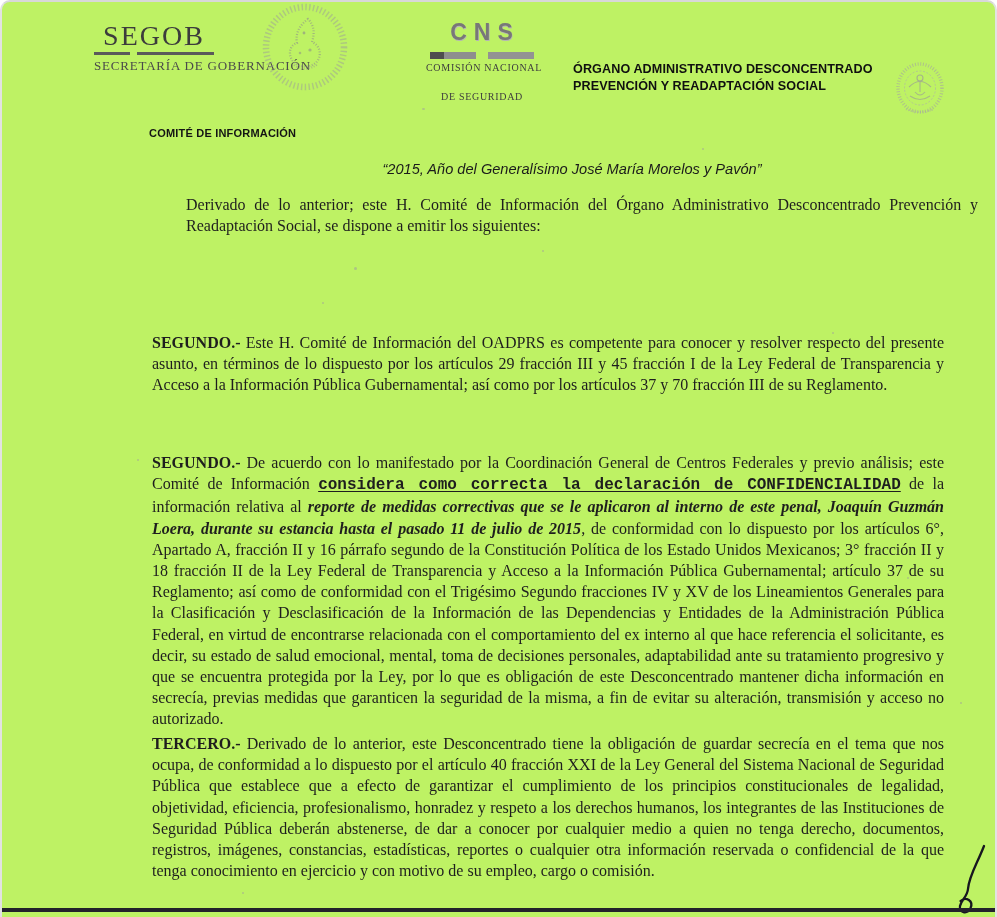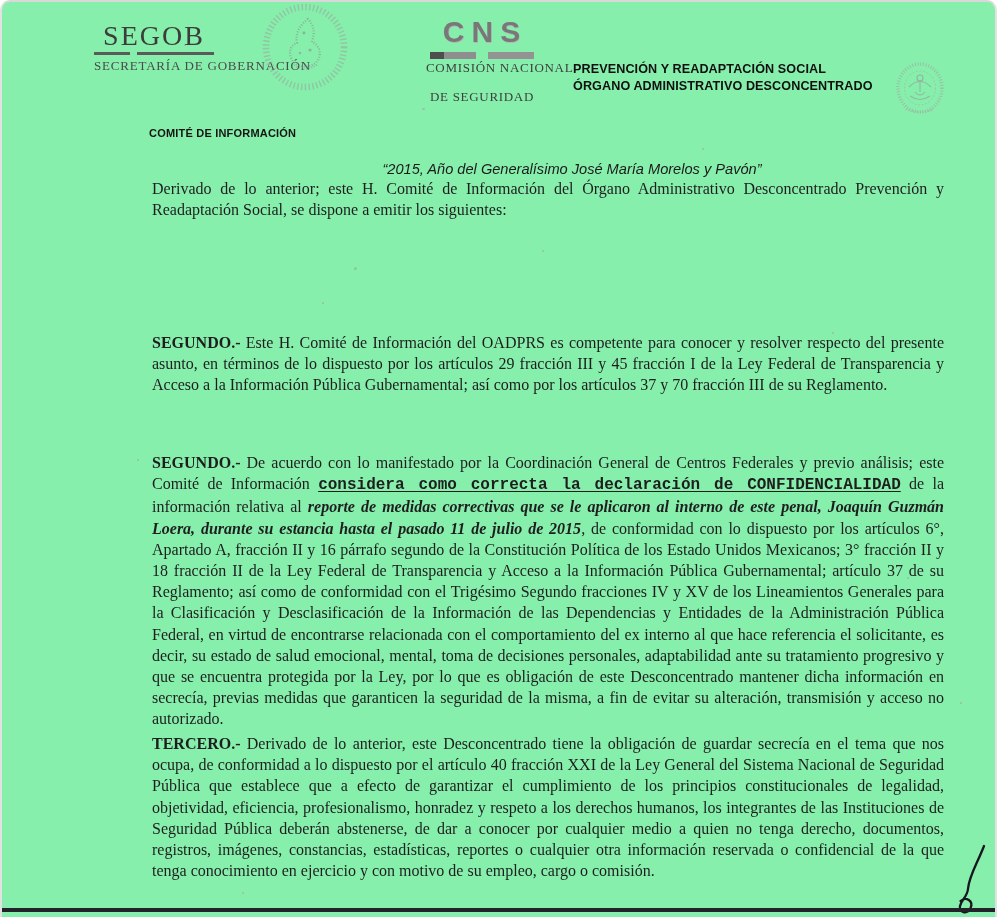--- a/index.html
+++ b/index.html
@@ -1,54 +1,54 @@
 <!DOCTYPE html>
 <html><head>
 <meta charset="utf-8">
 <style>
   html,body{margin:0;padding:0;background:#ffffff;}
   .page{
-    position:relative;width:997px;height:917px;background:#86efac;
+    position:relative;width:997px;height:917px;background:#bef264;
     overflow:hidden;box-sizing:border-box;
     border-top:2px solid #d8d8d8;border-left:2px solid #e2e2e2;border-right:2px solid #e2e2e2;
     border-radius:10px 10px 0 0;
     font-family:"Liberation Serif", serif;color:#1c1c1c;
   }
   .abs{position:absolute;}
   
   .segob{left:92px;top:19px;width:120px;text-align:center;}
   .segob-word{font-family:"Liberation Serif",serif;font-size:28px;letter-spacing:2px;color:#3c3c3c;font-weight:500;line-height:30px;}
   .segob-rule{height:2.5px;margin-top:1px;
     background:linear-gradient(to right,#5a5a5a 0 30%,transparent 30% 36%,#5a5a5a 36% 100%);}
   .segob-sub{margin-top:3px;font-size:13px;letter-spacing:0.8px;color:#4a4a4a;white-space:nowrap;}
   
   .eagle{left:256px;top:1px;}
   
   .cns{left:424px;top:13px;width:112px;text-align:center;}
-  .cns-word{font-family:"Liberation Sans",sans-serif;font-weight:bold;font-size:30px;line-height:34px;
+  .cns-word{font-family:"Liberation Sans",sans-serif;font-weight:bold;font-size:23px;line-height:34px;
     letter-spacing:7px;color:#787878;text-shadow:0.6px 0.6px 0 #b5b5b5;padding-left:6px;}
   .cns-bars{display:flex;justify-content:space-between;margin:3px 4px 0 4px;}
   .cns-bars span{height:7px;}
   .bar1{width:46px;background:linear-gradient(to right,#4e4e4e 0 30%,#8e8e8e 30% 100%);}
   .bar2{width:46px;background:#939393;}
-  .cns-sub{margin-top:4px;font-size:13px;letter-spacing:0.7px;color:#3e3e3e;line-height:10px;white-space:nowrap;}
+  .cns-sub{margin-top:4px;font-size:10px;letter-spacing:0.7px;color:#3e3e3e;line-height:10px;white-space:nowrap;}
   .cns-sub.second{margin-top:19px;}
   
   .org{left:571px;top:59px;font-family:"Liberation Sans",sans-serif;font-weight:bold;
     font-size:12.6px;line-height:17px;color:#101010;letter-spacing:0.1px;white-space:nowrap;}
   
   .seal2{left:892px;top:59px;}
   
   .comite{left:147px;top:125px;font-family:"Liberation Sans",sans-serif;font-weight:bold;
     font-size:11px;letter-spacing:0.2px;color:#141414;white-space:nowrap;}
   .motto{left:150px;top:141px;width:840px;text-align:center;font-family:"Liberation Sans",sans-serif;
     font-style:italic;font-size:14.6px;color:#1b1b1b;white-space:nowrap;margin-top:18px;}
   
   .para{left:150px;width:792px;margin:0;font-size:16px;line-height:21.2px;text-align:justify;color:#1e1e1e;}
-  .intro{top:176px;}
+  .intro{top:192px;margin-left:34px;}
   .title{left:150px;top:276px;width:790px;margin:0;text-align:center;
     font-size:16.5px;font-weight:bold;letter-spacing:0.6px;color:#151515;}
   .p1{top:330px;}
   .p2{top:450px;}
   .p3{top:731px;}
   .para b{font-weight:bold;}
   .ulined{text-decoration:underline;text-underline-offset:2px;font-family:Liberation Mono, monospace;}
   
   .bottom-rule{left:0;top:906px;width:997px;height:3.5px;background:#22222a;}
   .sig{left:938px;top:842px;}
@@ -106,22 +106,22 @@
     <div class="cns-word">CNS</div>
     <div class="cns-bars">
         <span class="bar1"></span>
         <span class="bar2"></span>
       </div>
     <div class="cns-sub">COMISIÓN NACIONAL</div>
     <div class="cns-sub second">DE SEGURIDAD</div>
   </div>
 
   <div class="org abs">
+    <div>ÓRGANO ADMINISTRATIVO DESCONCENTRADO</div>
     <div>PREVENCIÓN Y READAPTACIÓN SOCIAL</div>
-    <div>ÓRGANO ADMINISTRATIVO DESCONCENTRADO</div>
   </div>
 
   <svg class="seal2 abs" width="52" height="60" viewBox="0 0 52 60">
     <ellipse cx="26" cy="27" rx="22" ry="24" fill="none" stroke="#a3a3a3" stroke-width="3.4" stroke-dasharray="1 1.7" opacity="0.6"></ellipse>
     <ellipse cx="26" cy="27" rx="15.5" ry="17" fill="none" stroke="#aeaeae" stroke-width="1" stroke-dasharray="2 1.6" opacity="0.6"></ellipse>
     <circle cx="26" cy="17" r="3" fill="none" stroke="#9a9a9a" stroke-width="1.1" opacity="0.7"></circle>
     <path d="M15,26 Q26,15 37,26" fill="none" stroke="#9a9a9a" stroke-width="1.1" opacity="0.65"></path>
     <path d="M26,21 L26,31 M21,31 Q26,37 31,31" fill="none" stroke="#9a9a9a" stroke-width="1.1" opacity="0.65"></path>
     <path d="M16,35 Q26,42 36,35" fill="none" stroke="#9a9a9a" stroke-width="1.2" opacity="0.6"></path>
     <path d="M12,48 Q26,54 40,48" fill="none" stroke="#a5a5a5" stroke-width="2" stroke-dasharray="1 1.4" opacity="0.55"></path>

